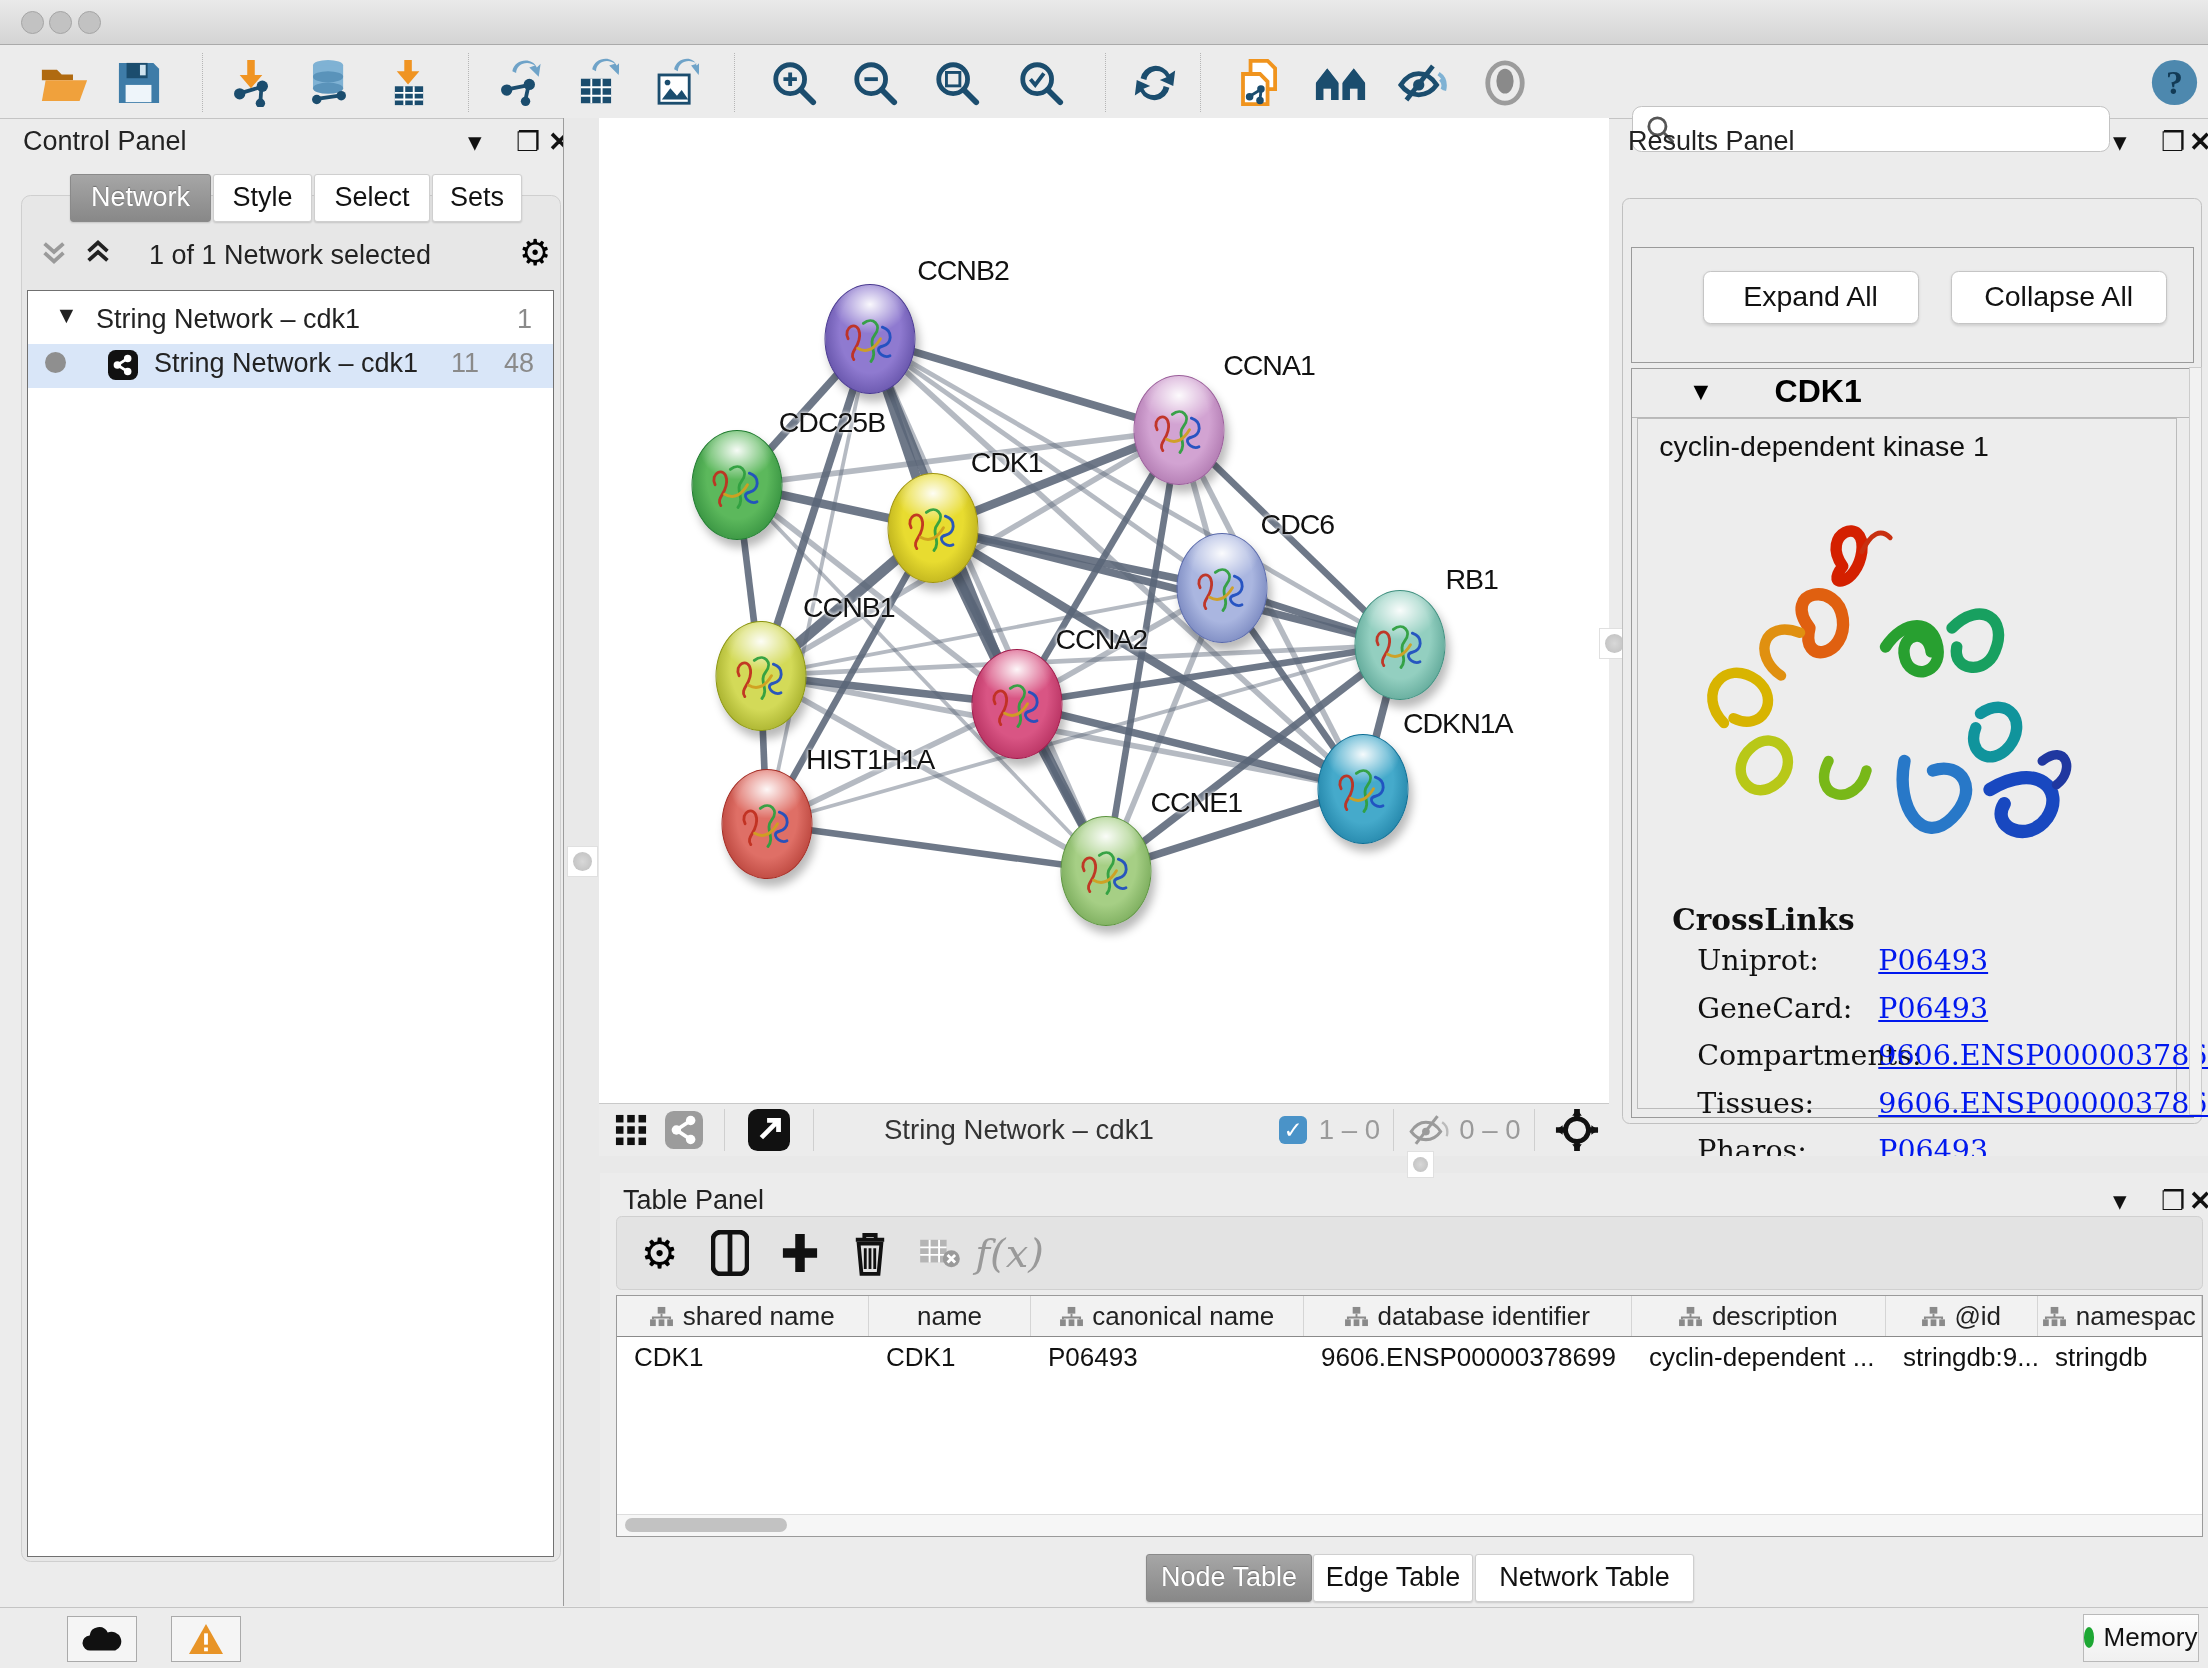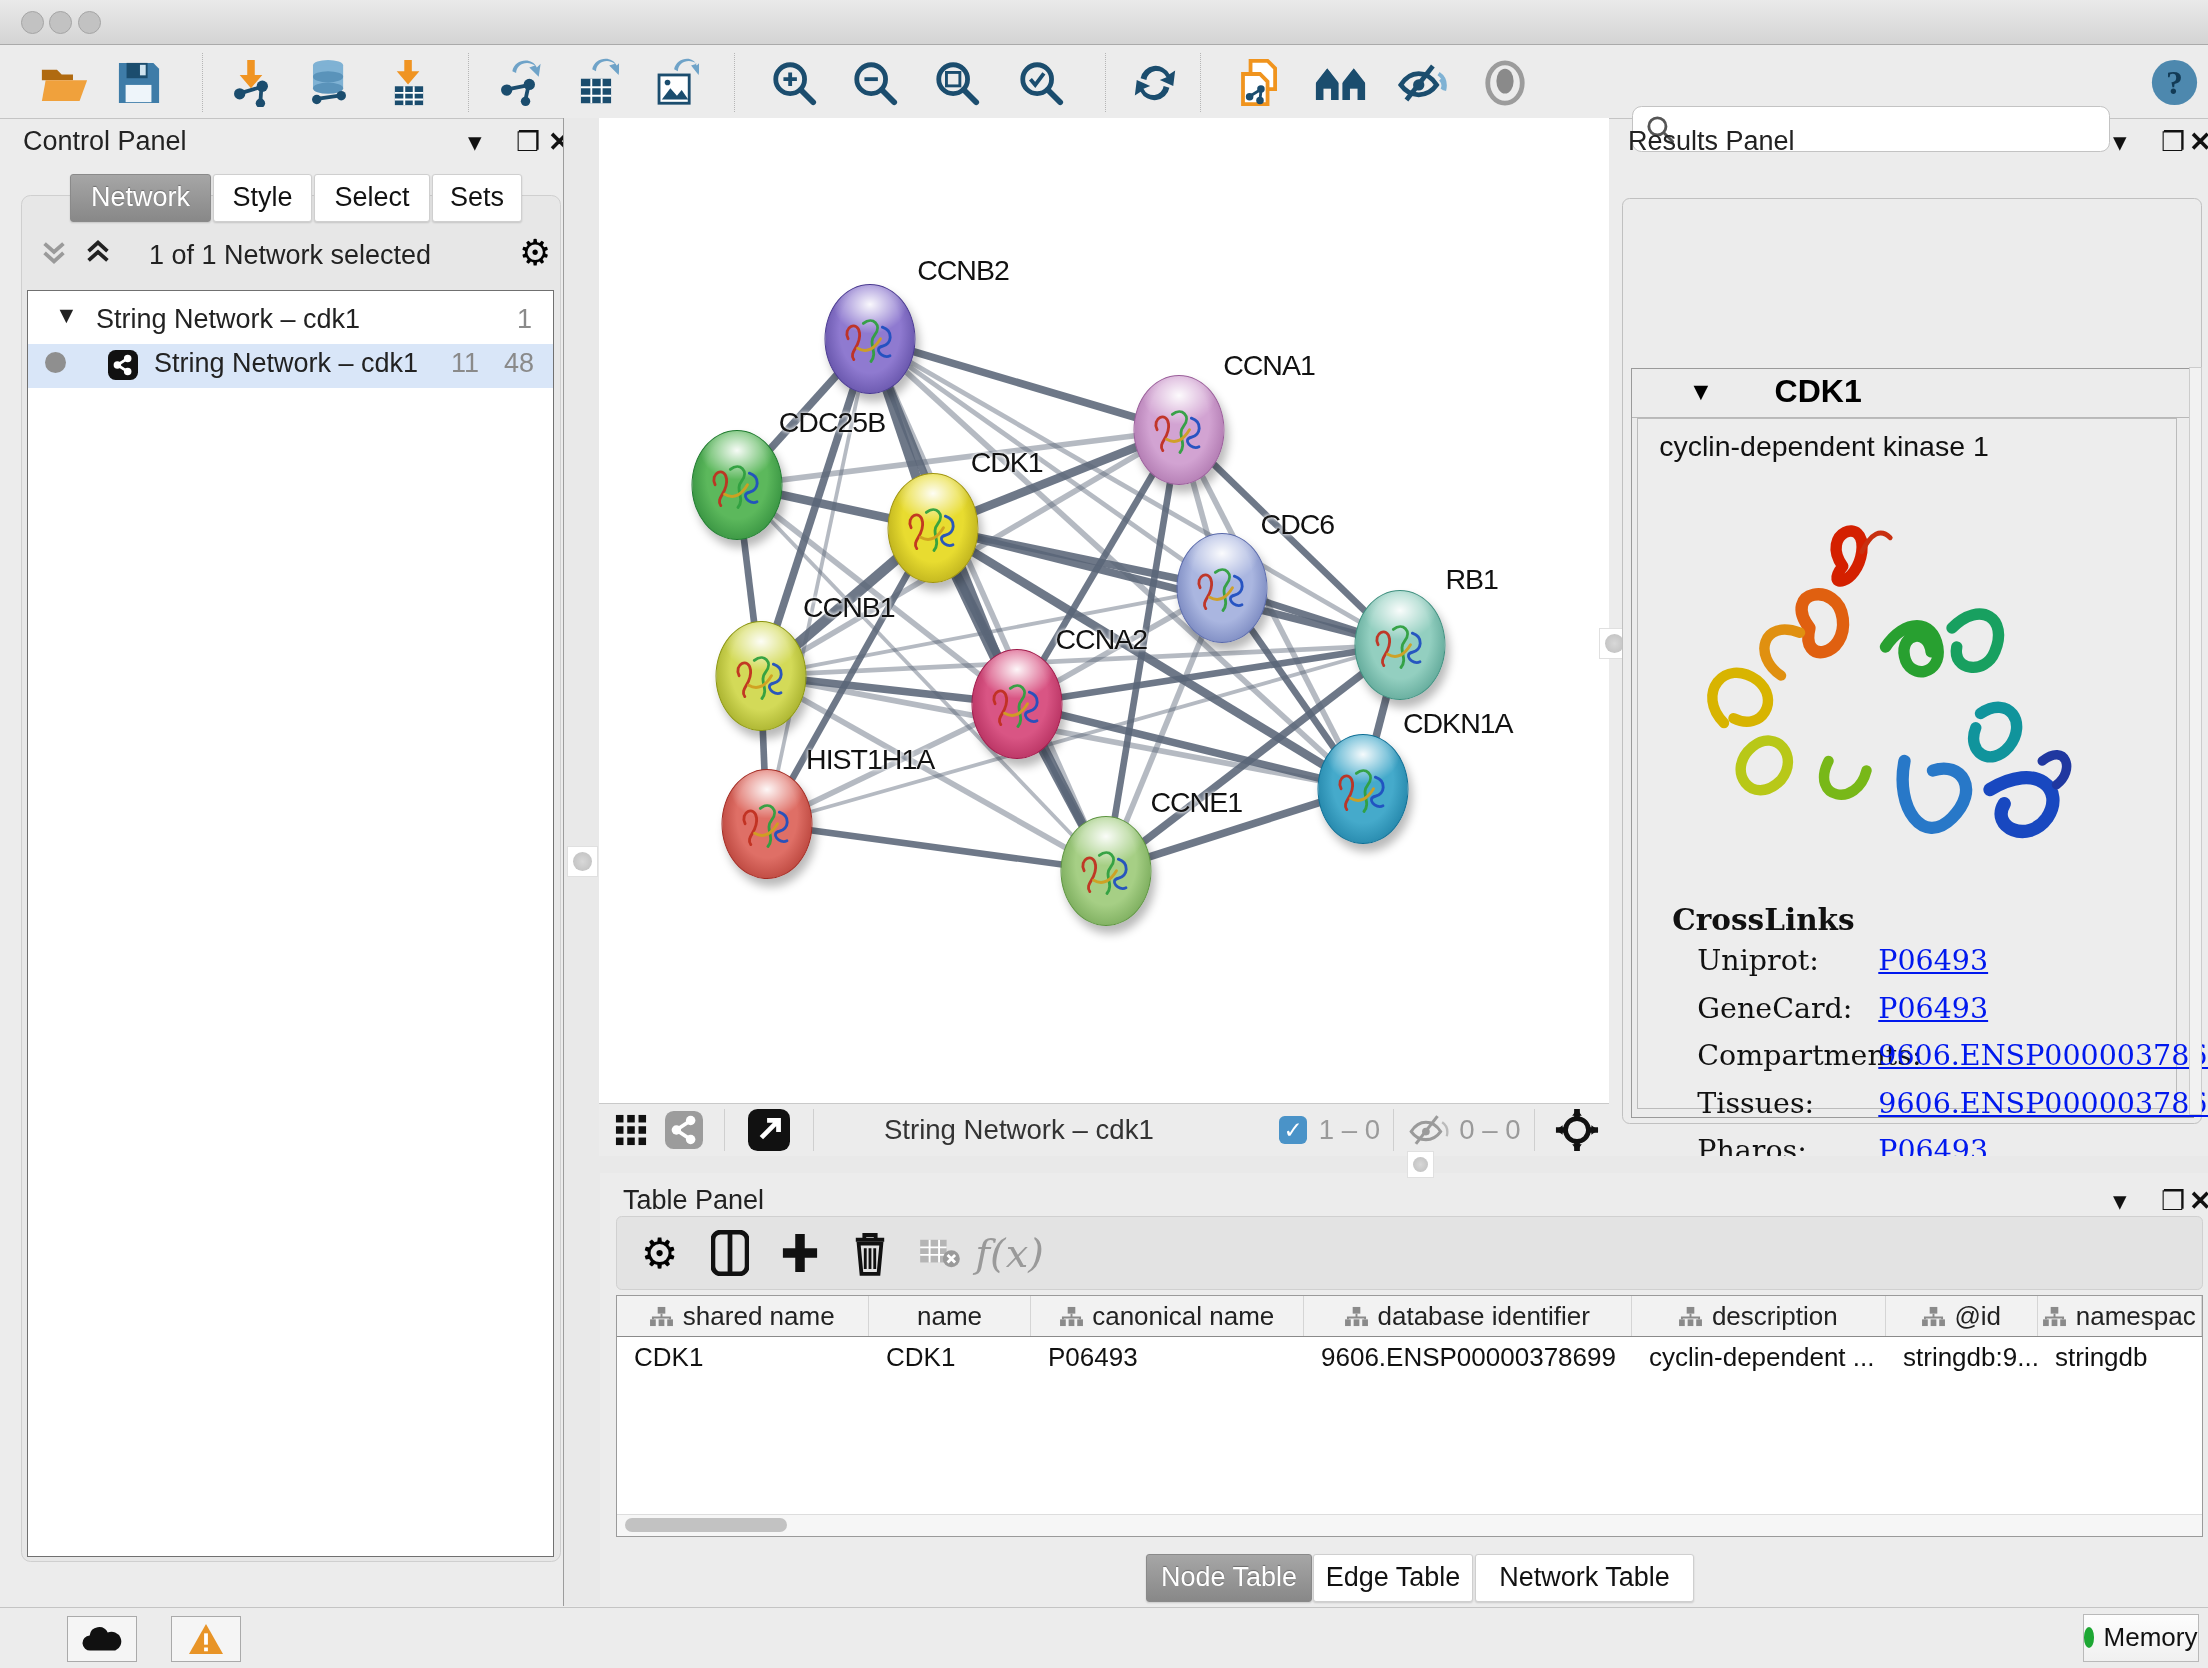--- a/index.html
+++ b/index.html
@@ -554,20 +554,24 @@
   <div class="grip" style="left:1599px;top:628px">
       <i></i>
     </div>
 
   <div class="ptitle" style="left:1628px;top:126px">Results Panel</div>
   <div class="pctrl" style="left:2113px;top:126px">▾</div>
   <div class="pctrl" style="left:2161px;top:126px">❐</div>
   <div class="pctrl" style="left:2189px;top:126px;font-weight:bold">✕</div>
 
   <div class="rp-outer">
+    <div class="rp-btnbox">
+      <div class="rbtn" style="left:71px;width:214px">Expand All</div>
+      <div class="rbtn" style="left:319px;width:214px">Collapse All</div>
+    </div>
     <div class="rp-section">
       <div class="rp-sechead">
         <span style="position:absolute;left:57px;top:7.6px;font-size:25px">▼</span>
         <span style="position:absolute;left:143px;top:3.8px;font-size:32px;font-weight:bold">CDK1</span>
       </div>
       <div class="rp-content">
         <div style="position:absolute;left:21px;top:11.4px;font-size:28.5px;color:#111">cyclin-dependent kinase 1</div>
         <svg width="418" height="418" viewBox="0 0 440 440" style="position:absolute;left:28.5px;top:57px" fill="none" stroke-linecap="round">
           <path d="M185 95 C160 60 210 40 205 80 C200 115 165 120 185 95" stroke="#d42000" stroke-width="12"></path>
           <path d="M150 160 C120 120 180 110 185 150 C190 190 140 200 150 160" stroke="#e06010" stroke-width="13"></path>

